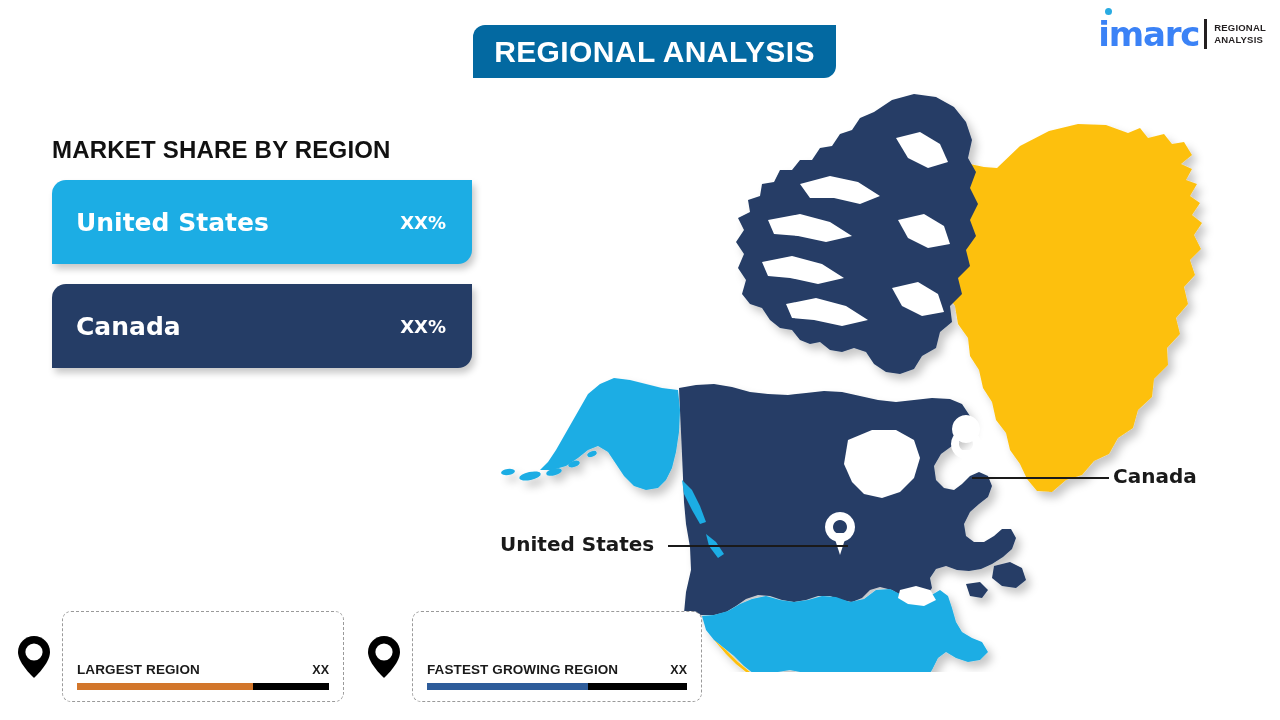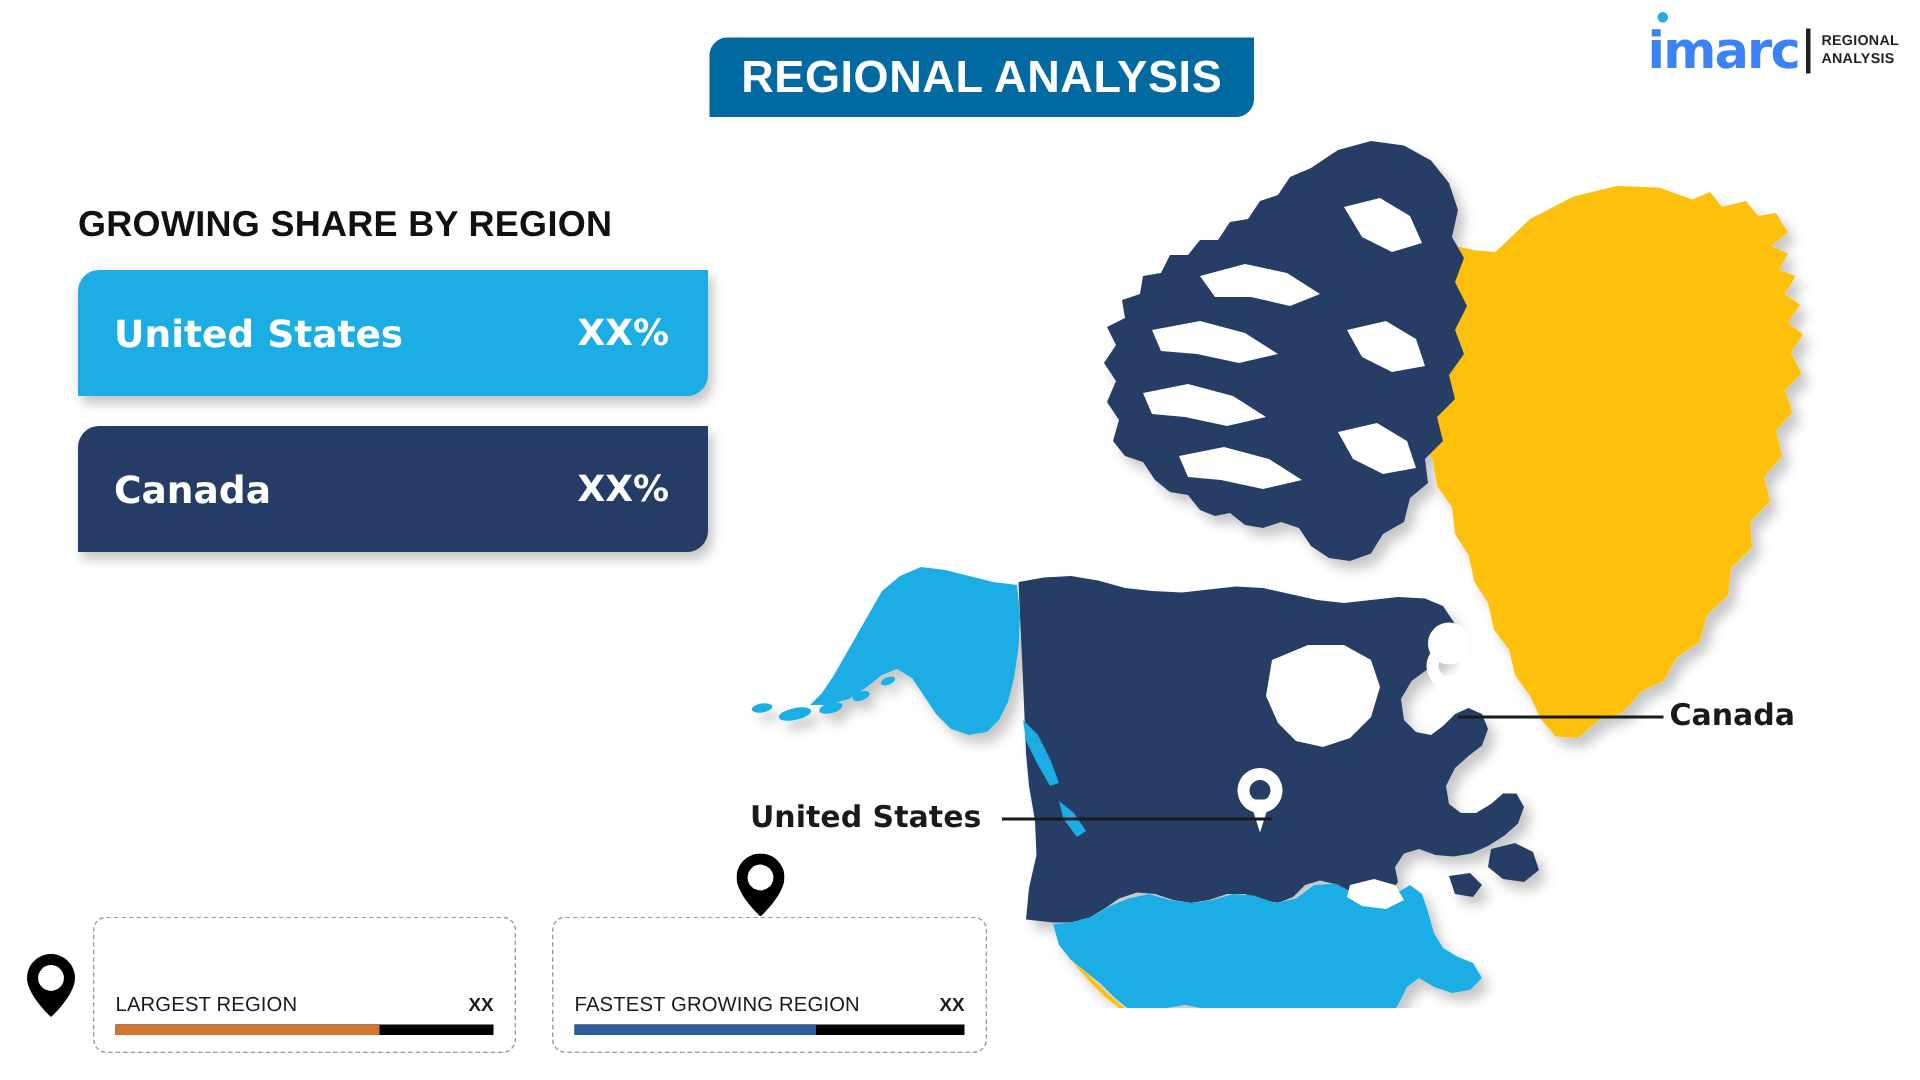--- a/index.html
+++ b/index.html
@@ -111,21 +111,21 @@
   }
   .share-bar.light { background: #1CADE4; width: 420px; }
   .share-bar.dark  { background: #253D66; width: 420px; }
   .share-label {
     color: #ffffff;
     font-size: 25px;
     font-weight: bold;
   }
   .share-value {
     color: #ffffff;
-    font-size: 24px;
+    font-size: 18px;
     font-weight: bold;
   }
 
   
   #map-wrap {
     position: absolute;
     left: 500px;
     top: 72px;
     width: 780px;
     height: 600px;
@@ -152,21 +152,21 @@
   #leader-canada { left: 972px; top: 477px; width: 137px; }
 
   
   .legend-group {
     position: absolute;
     bottom: 18px;
     display: flex;
     align-items: center;
   }
   #legend-largest       { left: 18px; }
-  #legend-fastest       { left: 368px; flex-direction: column; }
+  #legend-fastest       { left: 368px; }
 
   .legend-pin { width: 32px; height: 42px; margin-right: 12px; flex: none; }
 
   .legend-box {
     border: 1.6px dashed #9a9a9a;
     border-radius: 9px;
     padding: 9px 14px 11px 14px;
     background: #ffffff;
   }
   #legend-largest .legend-box { width: 282px; }
@@ -174,21 +174,21 @@
 
   .legend-row {
     display: flex;
     align-items: baseline;
     justify-content: space-between;
     margin-bottom: 6px;
   }
   .legend-title {
     color: #1a1a1a;
     font-size: 13.5px;
-    font-weight: normal;
+    font-weight: bold;
     letter-spacing: 0.1px;
   }
   .legend-amount {
     color: #1a1a1a;
     font-size: 12.5px;
     font-weight: bold;
     margin-left: 12px;
     margin-top: 42px;
   }
   .legend-track {
@@ -220,21 +220,21 @@
       <span>imarc</span>
     </span>
     <span class="logo-divider"></span>
     <span class="logo-tagline">
       <span>REGIONAL</span>
       <span>ANALYSIS</span>
     </span>
   </div>
 
   <div id="market-share-panel">
-    <div id="market-share-heading">GROWING SHARE BY REGION</div>
+    <div id="market-share-heading">MARKET SHARE BY REGION</div>
 
     <div class="share-bar light" style="background: rgb(28, 173, 228);">
       <span class="share-label">United States</span>
       <span class="share-value">XX%</span>
     </div>
 
     <div class="share-bar dark" style="background: rgb(37, 61, 102);">
       <span class="share-label">Canada</span>
       <span class="share-value">XX%</span>
     </div>

